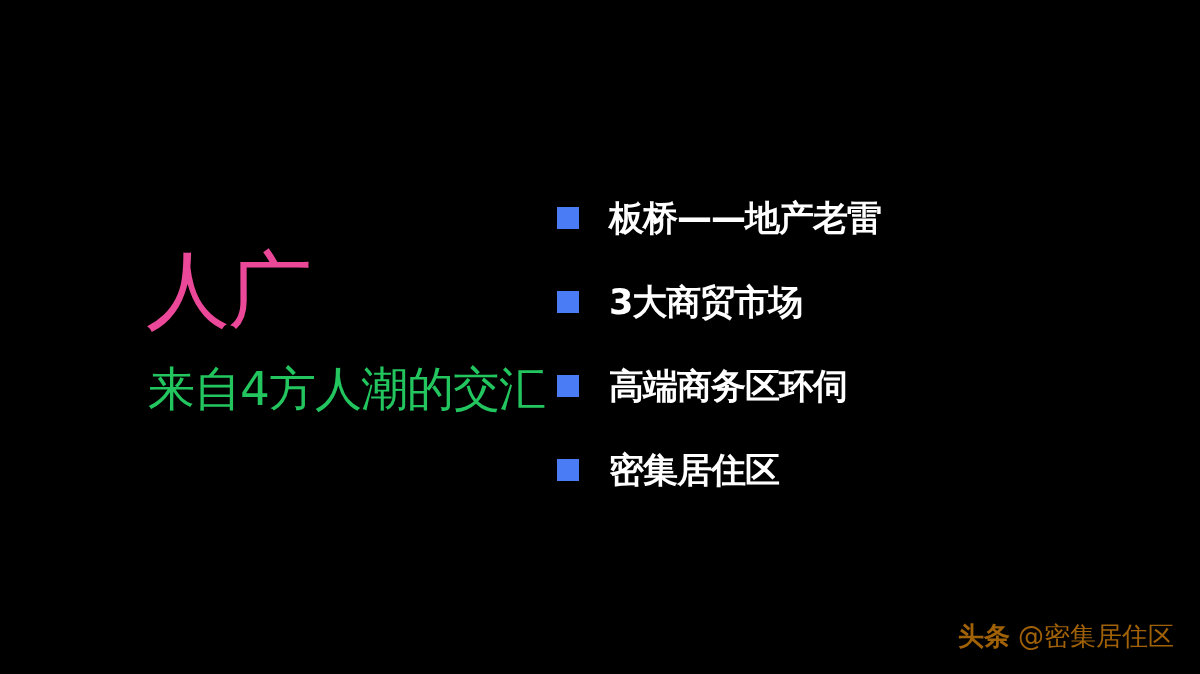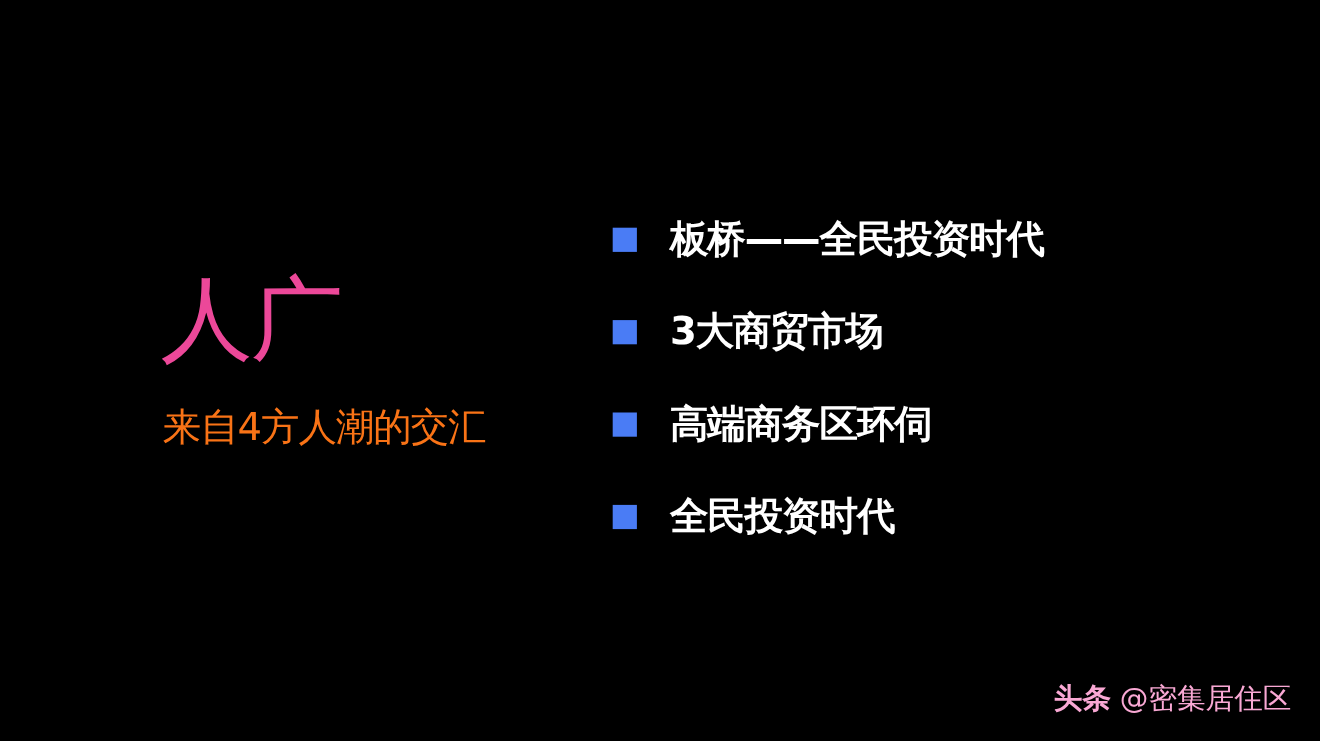--- a/index.html
+++ b/index.html
@@ -28,23 +28,23 @@
       font-size: 84px;
       line-height: 96px;
       color: #ec4899;
       letter-spacing: -2px;
       white-space: nowrap;
     }
     .subtitle {
       position: absolute;
       left: 148px;
       top: 366px;
-      font-size: 35px;
+      font-size: 47px;
       line-height: 46px;
-      color: #f97316;
+      color: #22c55e;
       white-space: nowrap;
       letter-spacing: -1px;
     }
     .bullets {
       position: absolute;
       left: 557px;
       top: 176px;
       margin: 0;
       padding: 0;
       list-style: none;
@@ -68,21 +68,21 @@
       white-space: nowrap;
       letter-spacing: -1px;
       font-weight: bold;
     }
     .watermark {
       position: absolute;
       left: 958px;
       top: 618px;
       font-size: 26px;
       line-height: 36px;
-      color: #f9a8d4;
+      color: #a16207;
       white-space: nowrap;
       display: flex;
       align-items: center;
     }
     .watermark .brand {
       font-weight: bold;
       margin-right: 8px;
     }
   </style>
 </head>
@@ -90,33 +90,33 @@
 
 <div class="slide">
 
   <div class="title">人广</div>
 
   <div class="subtitle">来自4方人潮的交汇</div>
 
   <ul class="bullets">
     <li class="bullet-item">
       <span class="bullet-square"></span>
-      <span class="bullet-text">板桥——全民投资时代</span>
+      <span class="bullet-text">板桥——地产老雷</span>
     </li>
     <li class="bullet-item">
       <span class="bullet-square"></span>
       <span class="bullet-text">3大商贸市场</span>
     </li>
     <li class="bullet-item">
       <span class="bullet-square"></span>
       <span class="bullet-text">高端商务区环伺</span>
     </li>
     <li class="bullet-item">
       <span class="bullet-square"></span>
-      <span class="bullet-text">全民投资时代</span>
+      <span class="bullet-text">密集居住区</span>
     </li>
   </ul>
 
   <div class="watermark">
     <span class="brand">头条</span>
     <span class="handle">@密集居住区</span>
   </div>
 
 </div>
 

